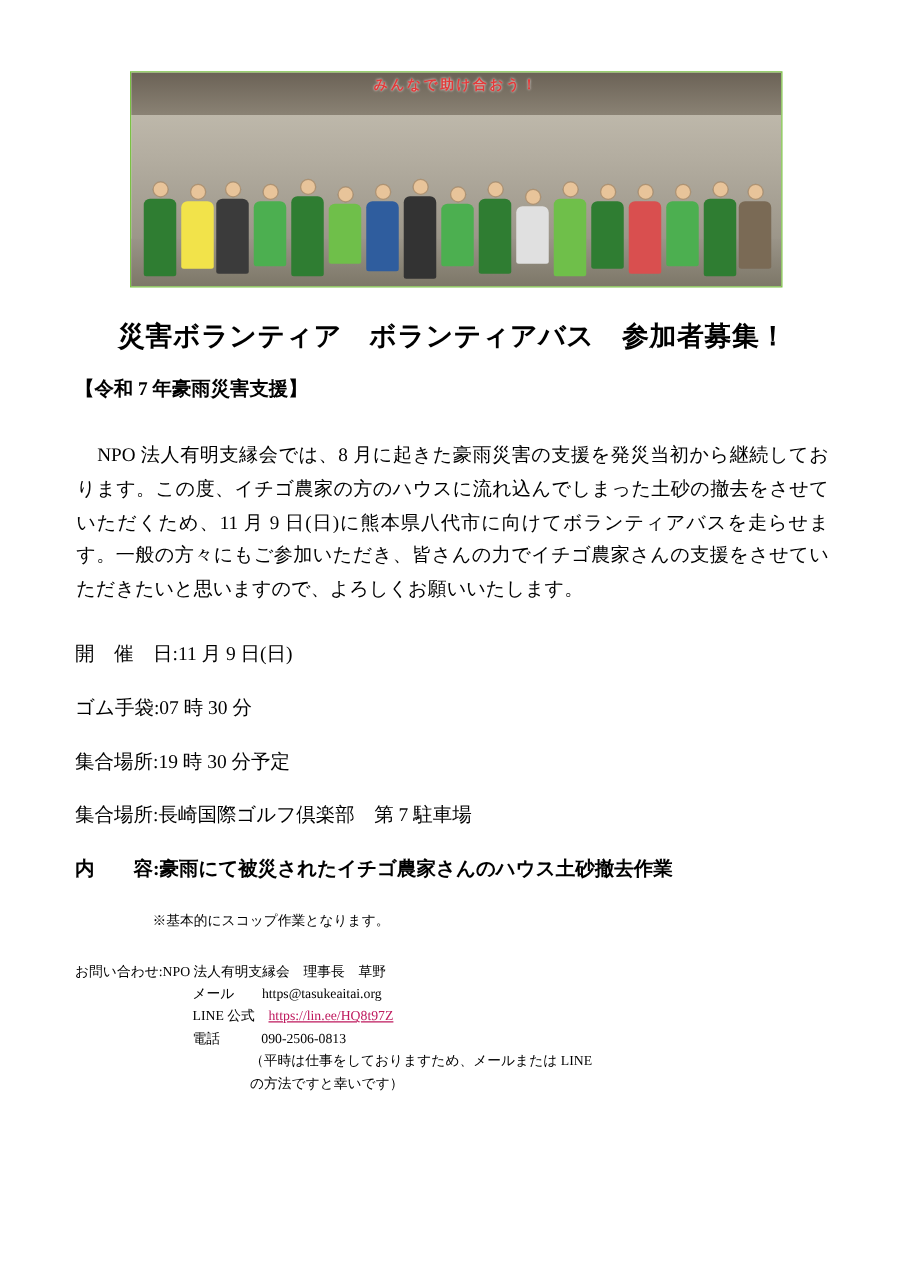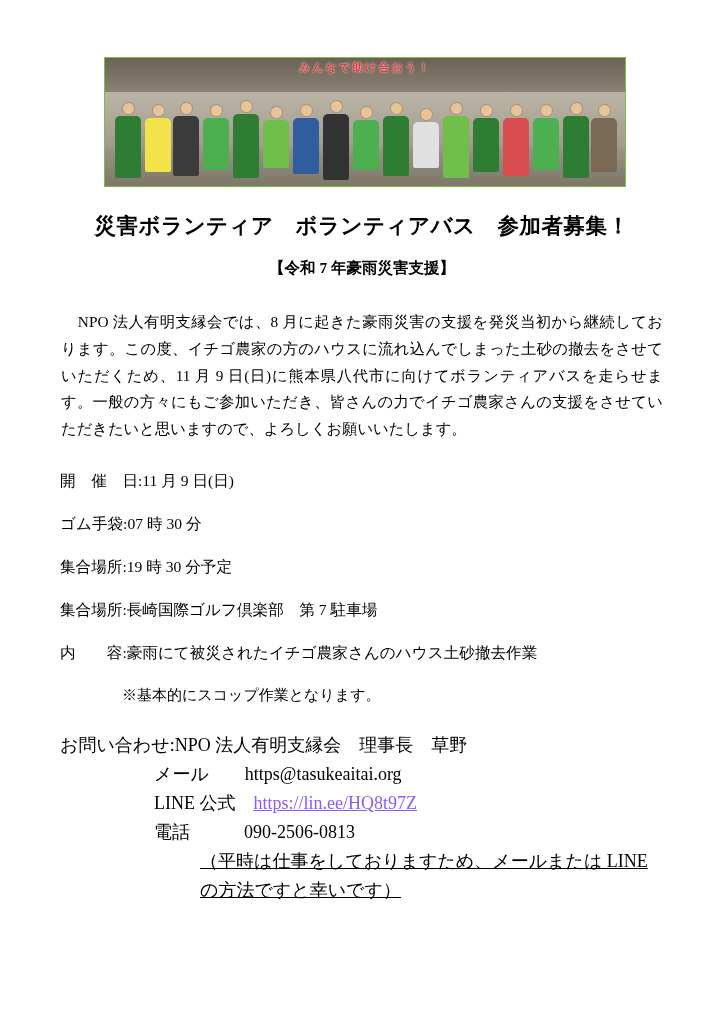--- a/index.html
+++ b/index.html
@@ -21,21 +21,21 @@
     box-sizing: border-box;
     padding: 0 60px;
     position: relative;
   }
 
   
   .photo-wrap {
     margin-top: 57px;
     margin-left: 44px;
     width: 522px;
-    height: 130px;
+    height: 173px;
     border: 1px solid #7ac143;
     box-sizing: border-box;
     position: relative;
     overflow: hidden;
     background: linear-gradient(#c8c2b4, #b3ada0 40%, #8e887c);
     text-align: center;
   }
   .photo-ground {
     position: absolute;
     left: 0; right: 0; bottom: 0;
@@ -87,21 +87,21 @@
   
   .title {
     margin-top: 24px;
     text-align: center;
     font-size: 21.5px;
     font-weight: bold;
     letter-spacing: 0.5px;
   }
   .subtitle {
     margin-top: 18px;
-    text-align: center;
+    text-align: left;
     font-size: 15.5px;
     font-weight: bold;
   }
   .body-para {
     margin-top: 30px;
     font-size: 15.3px;
     line-height: 1.75;
     text-align: justify;
     text-indent: 1.1em;
     padding: 0 1px;
@@ -113,37 +113,37 @@
   .field-row {
     font-size: 15.6px;
     line-height: 1.6;
     margin-bottom: 18px;
   }
   .field-label {
     display: inline-block;
     white-space: pre;
   }
   .note {
-    font-size: 15px;
+    font-size: 11px;
     margin: 20px 0 16px 62px;
   }
 
   .contact {
     margin-top: 26px;
-    font-size: 18px;
+    font-size: 11px;
     line-height: 1.62;
   }
   .contact-row {
     display: block;
     white-space: pre;
   }
   .indent1 { padding-left: 94px; }
-  .indent2 { padding-left: 140px; text-decoration: underline; }
+  .indent2 { padding-left: 140px; }
   a.link {
-    color: #8b5cf6;
+    color: #be185d;
     text-decoration: underline;
   }
 </style>
 </head>
 <body>
 
 <div class="page">
 
   <div class="photo-wrap">
     <div class="photo-sky"></div>
@@ -237,21 +237,21 @@
     </div>
 
     <div class="field-row">
       <span class="field-label">集合場所</span><span>:</span><span>19 時 30 分予定</span>
     </div>
 
     <div class="field-row">
       <span class="field-label">集合場所</span><span>:</span><span>長崎国際ゴルフ倶楽部　第 7 駐車場</span>
     </div>
 
-    <div class="field-row" style="margin-bottom:17px;">
+    <div class="field-row" style="margin-bottom:17px;font-weight:bold;">
       <span class="field-label">内　　容</span><span>:</span><span>豪雨にて被災されたイチゴ農家さんのハウス土砂撤去作業</span>
     </div>
 
     <div class="note">※基本的にスコップ作業となります。</div>
 
   </div>
 
   <div class="contact">
     <span class="contact-row">お問い合わせ:NPO 法人有明支縁会　理事長　草野</span>
     <span class="contact-row indent1"><span>メール</span>　　<span>https@tasukeaitai.org</span></span>

